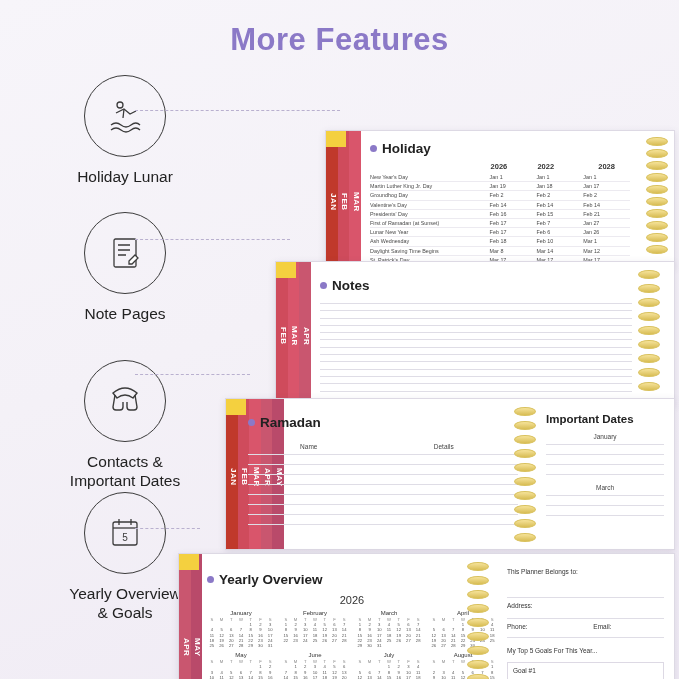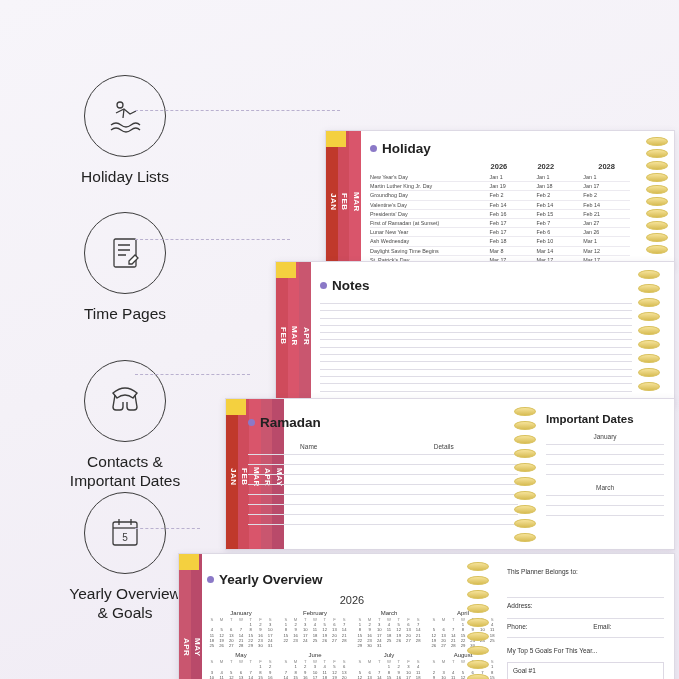--- a/index.html
+++ b/index.html
@@ -81,32 +81,33 @@
   .cal .hdr span{color:#888;}
   .right-col{position:absolute;}
   .lbl{font-size:6.5px;color:#333;}
   .goalbox{border:1px solid #ddd9e4;}
 </style>
 </head>
 <body>
 
 <div class="page">
 
+  <div class="title">More Features</div>
 
   <div class="feature" style="top:75px;">
     <div class="circle">
       <svg width="44" height="44" viewBox="0 0 44 44" fill="none" stroke="#3b3b3b" stroke-width="1.3">
         <circle cx="17" cy="11" r="3"></circle>
         <path d="M13 19 L21 15 L27 20 L33 17"></path>
         <path d="M21 15 L20 24"></path>
         <path d="M8 31 q5 -4 10 0 q5 4 10 0 q5 -4 9 0"></path>
         <path d="M8 36 q5 -4 10 0 q5 4 10 0 q5 -4 9 0"></path>
       </svg>
     </div>
-    <div class="feat-label">Holiday Lists</div>
+    <div class="feat-label">Holiday Lunar</div>
   </div>
   <div class="dash" style="top:110px;left:135px;width:205px;"></div>
 
   <div class="panel" style="left:325px;top:82px;width:348px;height:135px;">
     <div class="tabs" style="width:36px;">
       <div class="tab" style="background:#c0392b;">JAN</div>
       <div class="tab" style="background:#cf4b5c;">FEB</div>
       <div class="tab" style="background:#d9556b;">MAR</div>
       <div class="corner"></div>
     </div>
@@ -206,21 +207,21 @@
   </div>
 
   <div class="feature" style="top:212px;">
     <div class="circle">
       <svg width="42" height="42" viewBox="0 0 42 42" fill="none" stroke="#3b3b3b" stroke-width="1.3">
         <rect x="10" y="7" width="22" height="28" rx="1.5"></rect>
         <path d="M14 13 h12 M14 18 h12 M14 23 h8"></path>
         <path d="M25 29 l6 -6 l3 3 l-6 6 h-3 z" fill="#fff"></path>
       </svg>
     </div>
-    <div class="feat-label">Time Pages</div>
+    <div class="feat-label">Note Pages</div>
   </div>
   <div class="dash" style="top:239px;left:135px;width:155px;"></div>
 
   <div class="panel" style="left:275px;top:213px;width:398px;height:142px;">
     <div class="tabs" style="width:36px;">
       <div class="tab" style="background:#cf4b5c;">FEB</div>
       <div class="tab" style="background:#d9556b;">MAR</div>
       <div class="tab" style="background:#c9566f;">APR</div>
       <div class="corner"></div>
     </div>

